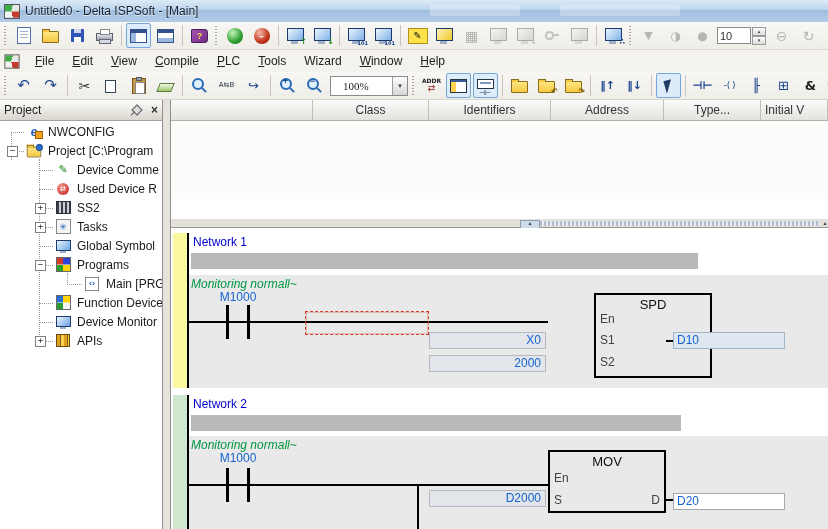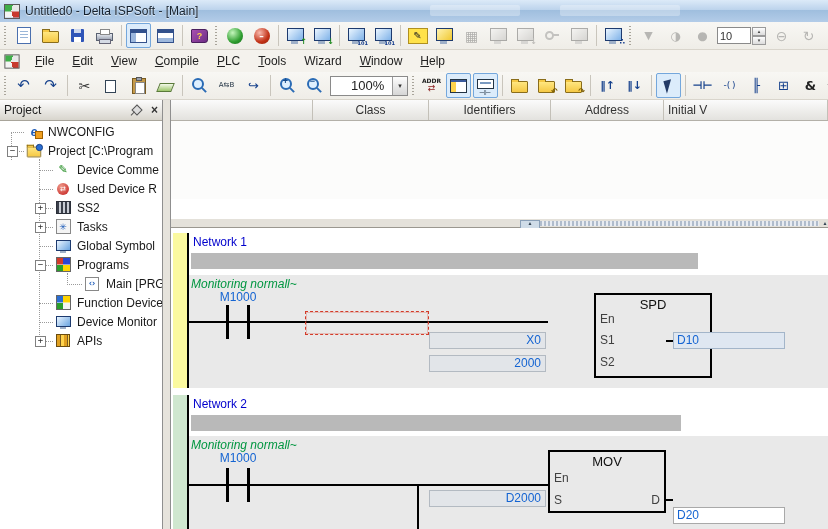--- a/index.html
+++ b/index.html
@@ -33,21 +33,21 @@
   .g2wrap{display:flex;flex-direction:column;align-items:center;line-height:1;}
   .ov{position:absolute;right:0px;bottom:1px;font-size:8px;font-weight:bold;color:#1e8a1e;font-style:normal;
       font-family:"DejaVu Sans",sans-serif;line-height:1;}
   .tb-input{width:34px;height:17px;border:1px solid #8a8a8a;background:#fff;font-size:11px;
     padding:0 2px;margin:0 1px;box-sizing:border-box;font-family:"Liberation Sans",sans-serif;color:#333;}
   .tb-spin{display:flex;flex-direction:column;width:14px;height:18px;margin-right:2px;flex:0 0 auto;}
   .tb-spin span{flex:1;border:1px solid #9a9a9a;background:linear-gradient(#fdfdfd,#dcdcdc);
     font-size:5px;display:flex;align-items:center;justify-content:center;color:#444;}
   .tb-combo{width:76px;height:18px;border:1px solid #8a8a8a;background:#fff;display:flex;align-items:center;
     margin:0 2px;flex:0 0 auto;}
-  .tb-combo .val{flex:1;padding-left:20px;font-size:13px;color:#222;}
+  .tb-combo .val{flex:1;padding-left:12px;font-size:11px;color:#222;font-family:Liberation Serif, serif;}
   .tb-combo .dd{width:14px;height:100%;border-left:1px solid #9a9a9a;background:linear-gradient(#fdfdfd,#d6d6d6);
     display:flex;align-items:center;justify-content:center;font-size:7px;color:#333;}
   .tb-dd{width:11px;height:22px;display:flex;align-items:center;justify-content:center;font-size:8px;color:#333;flex:0 0 auto;}
   
   .s-doc{width:12px;height:15px;background:#fff;border:1px solid #4a6fae;position:relative;}
   .s-doc::after{content:"";position:absolute;left:2px;right:2px;top:3px;height:8px;
     background:repeating-linear-gradient(#9ab6d8 0 1px,transparent 1px 3px);}
   .s-folder{width:15px;height:10px;background:linear-gradient(#ffe680,#f5c844);border:1px solid #8a6d1a;
     border-radius:1px;position:relative;margin-top:3px;}
   .s-folder::before{content:"";position:absolute;top:-3px;left:-1px;width:6px;height:2px;background:#f5c844;
@@ -496,20 +496,21 @@
     </div>
 
     <div class="right-pane">
 
       <div>
         <div class="sym-head" id="symHead">
             <div class="cell" style="width: 142px;"></div>
             <div class="cell" style="width: 116px;">Class</div>
             <div class="cell" style="width: 122px;">Identifiers</div>
             <div class="cell" style="width: 113px;">Address</div>
+            <div class="cell" style="width: 97px;">Type...</div>
             <div class="cell" style="width: 68px; flex: 1 1 0%; text-align: left; padding-left: 4px;">Initial V</div>
           </div>
         <div class="sym-body"></div>
       </div>
 
       <div class="hsplit">
         <div class="collapse-btn">▲</div>
         <div class="dots"></div>
         <div class="end-arr">▲</div>
       </div>
@@ -555,17 +556,17 @@
 
         <div class="abs fblock" style="left:377px;top:222px;width:118px;height:63px;">
           <div class="bt">MOV</div>
           <div class="pin" style="left:4px;top:19px;">En</div>
           <div class="pin" style="left:4px;top:41px;">S</div>
           <div class="pin" style="right:4px;top:41px;">D</div>
         </div>
 
         <div class="abs opbox operand" style="left:258px;top:262px;width:117px;height:17px;padding-left:12px;">D2000</div>
         <div class="abs wire" style="left:495px;top:271px;width:7px;height:2px;"></div>
-        <div class="abs outbox white operand" style="left:502px;top:279px;width:112px;height:17px;">D20</div>
+        <div class="abs outbox white operand" style="left:502px;top:265px;width:112px;height:17px;">D20</div>
       </div>
     </div>
   </div>
 </div>
 
 </body></html>

